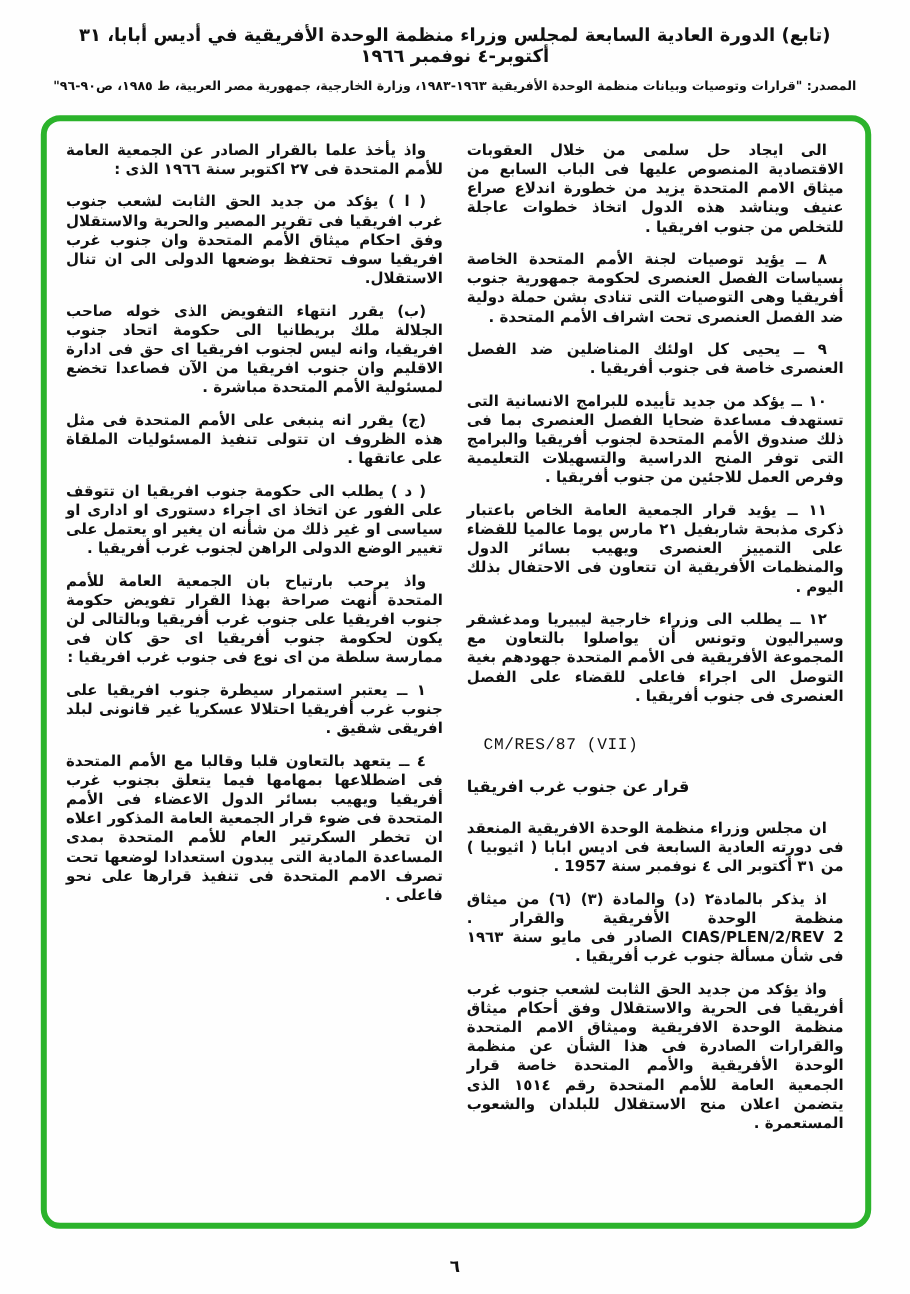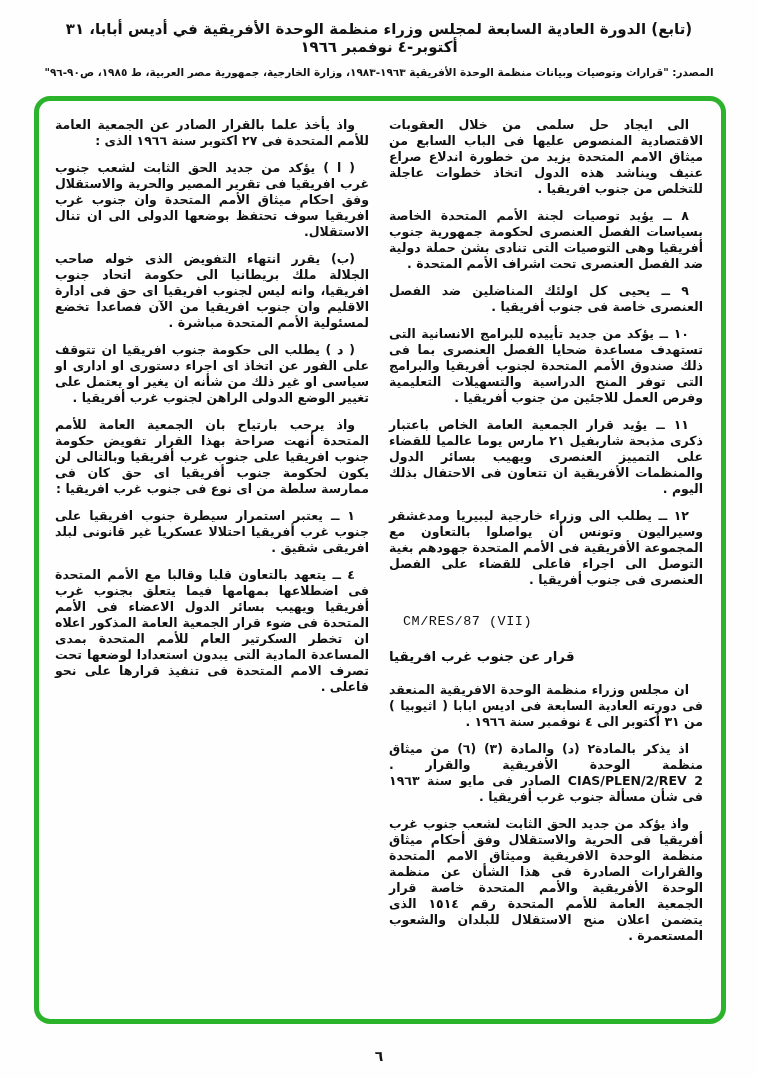--- a/index.html
+++ b/index.html
@@ -65,29 +65,30 @@
 
     <div class="col">
       <p>الى ايجاد حل سلمى من خلال العقوبات الاقتصادية المنصوص عليها فى الباب السابع من ميثاق الامم المتحدة يزيد من خطورة اندلاع صراع عنيف ويناشد هذه الدول اتخاذ خطوات عاجلة للتخلص من جنوب افريقيا .</p>
       <p>٨ ــ يؤيد توصيات لجنة الأمم المتحدة الخاصة بسياسات الفصل العنصرى لحكومة جمهورية جنوب أفريقيا وهى التوصيات التى تنادى بشن حملة دولية ضد الفصل العنصرى تحت اشراف الأمم المتحدة .</p>
       <p>٩ ــ يحيى كل اولئك المناضلين ضد الفصل العنصرى خاصة فى جنوب أفريقيا .</p>
       <p>١٠ ــ يؤكد من جديد تأييده للبرامج الانسانية التى تستهدف مساعدة ضحايا الفصل العنصرى بما فى ذلك صندوق الأمم المتحدة لجنوب أفريقيا والبرامج التى توفر المنح الدراسية والتسهيلات التعليمية وفرص العمل للاجئين من جنوب أفريقيا .</p>
       <p>١١ ــ يؤيد قرار الجمعية العامة الخاص باعتبار ذكرى مذبحة شاربفيل ٢١ مارس يوما عالميا للقضاء على التمييز العنصرى ويهيب بسائر الدول والمنظمات الأفريقية ان تتعاون فى الاحتفال بذلك اليوم .</p>
       <p>١٢ ــ يطلب الى وزراء خارجية ليبيريا ومدغشقر وسيراليون وتونس أن يواصلوا بالتعاون مع المجموعة الأفريقية فى الأمم المتحدة جهودهم بغية التوصل الى اجراء فاعلى للقضاء على الفصل العنصرى فى جنوب أفريقيا .</p>
       <p class="res-code">CM/RES/87  (VII)</p>
       <p class="section-title">قرار عن جنوب غرب افريقيا</p>
-      <p>ان مجلس وزراء منظمة الوحدة الافريقية المنعقد فى دورته العادية السابعة فى اديس ابابا ( اثيوبيا ) من ٣١ أكتوبر الى ٤ نوفمبر سنة ١٩٦٦ .</p>
+      <p>ان مجلس وزراء منظمة الوحدة الافريقية المنعقد فى دورته العادية السابعة فى اديس ابابا ( اثيوبيا ) من ٣١ أكتوبر الى ٤ نوفمبر سنة 1957 .</p>
       <p>اذ يذكر بالمادة٢ (د) والمادة (٣) (٦) من ميثاق منظمة الوحدة الأفريقية والقرار . CIAS/PLEN/2/REV 2 الصادر فى مايو سنة ١٩٦٣ فى شأن مسألة جنوب غرب أفريقيا .</p>
       <p>واذ يؤكد من جديد الحق الثابت لشعب جنوب غرب أفريقيا فى الحرية والاستقلال وفق أحكام ميثاق منظمة الوحدة الافريقية وميثاق الامم المتحدة والقرارات الصادرة فى هذا الشأن عن منظمة الوحدة الأفريقية والأمم المتحدة خاصة قرار الجمعية العامة للأمم المتحدة رقم ١٥١٤ الذى يتضمن اعلان منح الاستقلال للبلدان والشعوب المستعمرة .</p>
     </div>
 
     <div class="col">
       <p>واذ يأخذ علما بالقرار الصادر عن الجمعية العامة للأمم المتحدة فى ٢٧ اكتوبر سنة ١٩٦٦ الذى :</p>
       <p>( ا ) يؤكد من جديد الحق الثابت لشعب جنوب غرب افريقيا فى تقرير المصير والحرية والاستقلال وفق احكام ميثاق الأمم المتحدة وان جنوب غرب افريقيا سوف تحتفظ بوضعها الدولى الى ان تنال الاستقلال.</p>
       <p>(ب) يقرر انتهاء التفويض الذى خوله صاحب الجلالة ملك بريطانيا الى حكومة اتحاد جنوب افريقيا، وانه ليس لجنوب افريقيا اى حق فى ادارة الاقليم وان جنوب افريقيا من الآن فصاعدا تخضع لمسئولية الأمم المتحدة مباشرة .</p>
+      <p>(ج) يقرر انه ينبغى على الأمم المتحدة فى مثل هذه الظروف ان تتولى تنفيذ المسئوليات الملقاة على عاتقها .</p>
       <p>( د ) يطلب الى حكومة جنوب افريقيا ان تتوقف على الفور عن اتخاذ اى اجراء دستورى او ادارى او سياسى او غير ذلك من شأنه ان يغير او يعتمل على تغيير الوضع الدولى الراهن لجنوب غرب أفريقيا .</p>
       <p>واذ يرحب بارتياح بان الجمعية العامة للأمم المتحدة أنهت صراحة بهذا القرار تفويض حكومة جنوب افريقيا على جنوب غرب أفريقيا وبالتالى لن يكون لحكومة جنوب أفريقيا اى حق كان فى ممارسة سلطة من اى نوع فى جنوب غرب افريقيا :</p>
       <p>١ ــ يعتبر استمرار سيطرة جنوب افريقيا على جنوب غرب أفريقيا احتلالا عسكريا غير قانونى لبلد افريقى شقيق .</p>
       <p>٤ ــ يتعهد بالتعاون قلبا وقالبا مع الأمم المتحدة فى اضطلاعها بمهامها فيما يتعلق بجنوب غرب أفريقيا ويهيب بسائر الدول الاعضاء فى الأمم المتحدة فى ضوء قرار الجمعية العامة المذكور اعلاه ان تخطر السكرتير العام للأمم المتحدة بمدى المساعدة المادية التى يبدون استعدادا لوضعها تحت تصرف الامم المتحدة فى تنفيذ قرارها على نحو فاعلى .</p>
     </div>
 
   </div>
 </div>
 
 <div class="page-number">٦</div>

